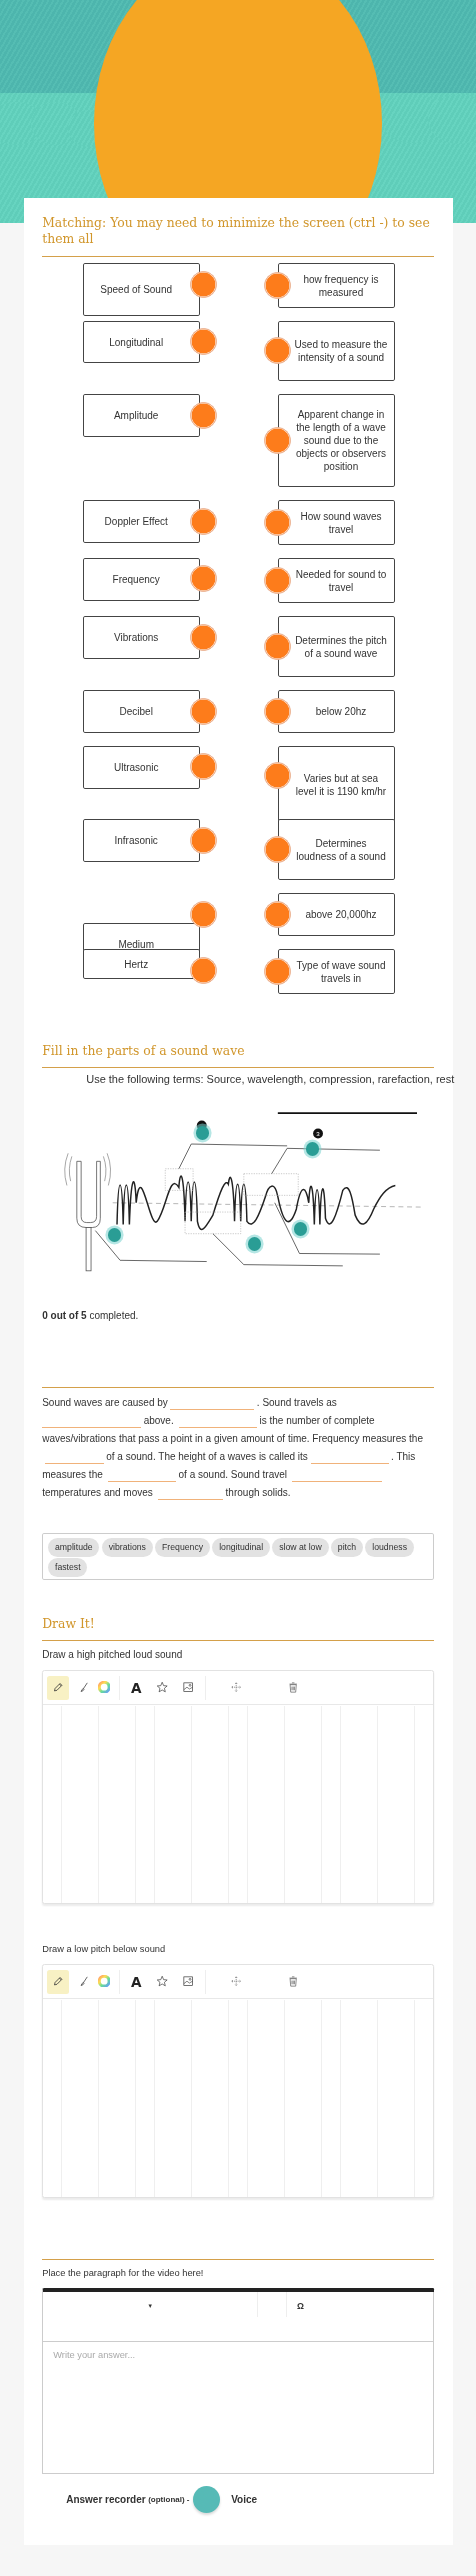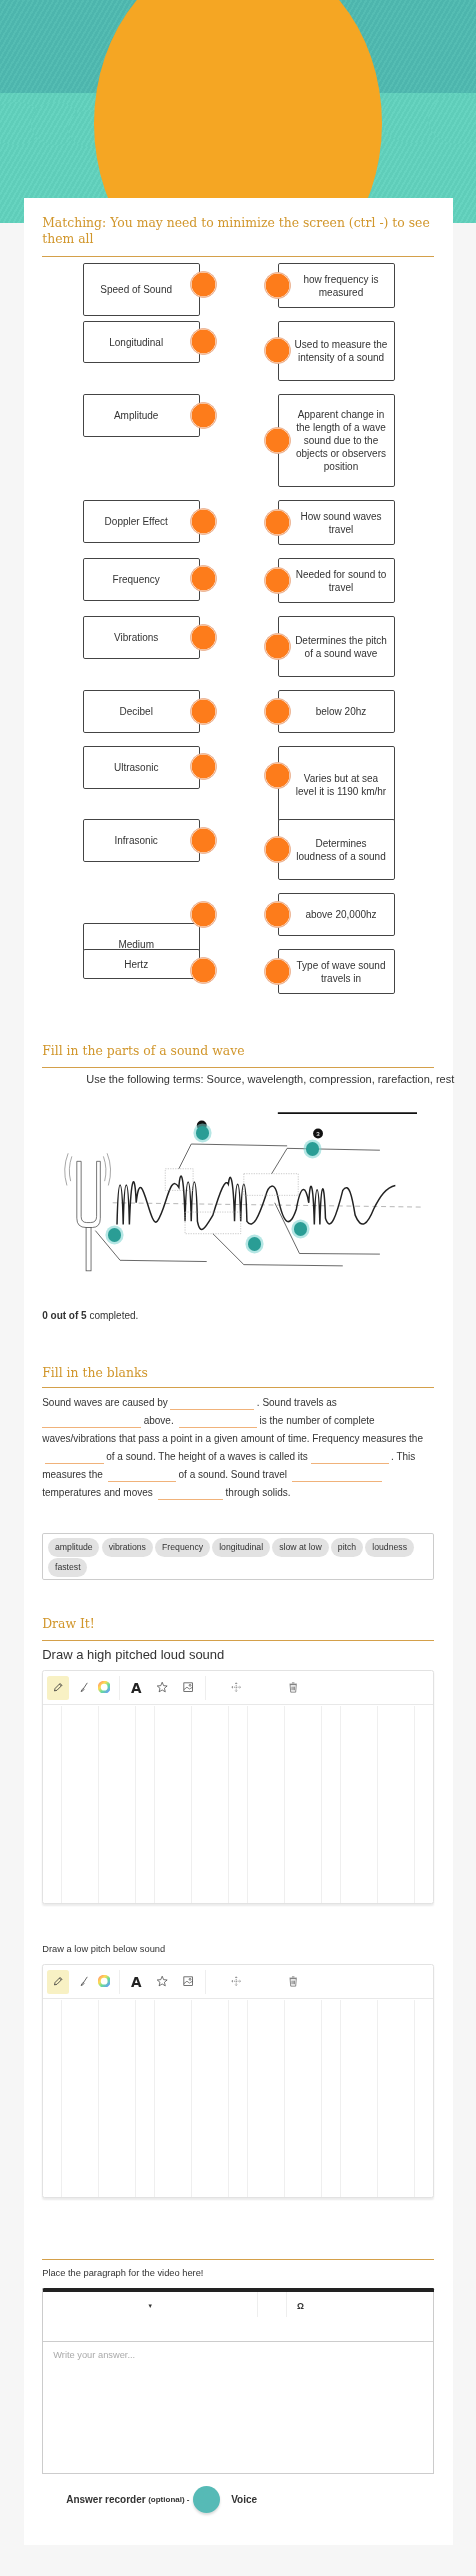--- a/index.html
+++ b/index.html
@@ -168,41 +168,40 @@
     <div class="hotspot" style="left:248px;top:32px;"></div>
     <div class="hotspot" style="left:50px;top:118px;"></div>
     <div class="hotspot" style="left:236px;top:112px;"></div>
     <div class="hotspot" style="left:190px;top:127px;"></div>
   </div>
 
   <div class="text" style="top:1110px;font-size:10px;">
     <b>0 out of 5</b><span> completed.</span>
   </div>
 
-  <div class="sec-title" style="top:1167px;">Fill in the blanks</div>
   <div class="rule" style="top:1189px;"></div>
 
   <div class="para" style="top:1196px;">
     <span>Sound waves are caused by</span><span class="blank" style="width:84px;"></span><span>. Sound travels as</span>
     <span class="blank" style="width:99px;margin-left:0;"></span><span>above.</span>
     <span class="blank" style="width:78px;"></span><span>is the number of complete waves/vibrations that pass a point in a given amount of time. Frequency measures the</span>
     <span class="blank" style="width:59px;"></span><span>of a sound. The height of a waves is called its</span>
     <span class="blank" style="width:78px;margin-left:0;"></span><span>. This measures the</span>
     <span class="blank" style="width:68px;"></span><span>of a sound. Sound travel</span>
     <span class="blank" style="width:90px;"></span><span>temperatures and moves</span>
     <span class="blank" style="width:65px;"></span><span>through solids.</span>
   </div>
 
   <div class="bank">
     <span class="chip">amplitude</span><span class="chip">vibrations</span><span class="chip">Frequency</span><span class="chip">longitudinal</span><span class="chip">slow at low</span><span class="chip">pitch</span><span class="chip">loudness</span><span class="chip">fastest</span>
   </div>
 
   <div class="sec-title" style="top:1418px;">Draw It!</div>
   <div class="rule" style="top:1442px;"></div>
-  <div class="text" style="top:1449px;font-size:13px;">Draw a high pitched loud sound</div>
+  <div class="text" style="top:1449px;font-size:10px;">Draw a high pitched loud sound</div>
 
   <div class="draw" style="top:1472px;height:234px;" id="draw1">
       <div class="tb">
         <div class="tool active" style="left: 3.7px;">
           <span><svg width="12.4" height="12.4" viewBox="0 0 20 20">
               <path d="M4 16 L5 12 L13 4 L16 7 L8 15 Z M12 5 L15 8" stroke="#333" fill="none" stroke-width="1.3"></path>
             </svg></span>
         </div>
         <div class="tool" style="left: 30px;">
           <span><svg width="12.4" height="12.4" viewBox="0 0 20 20">

